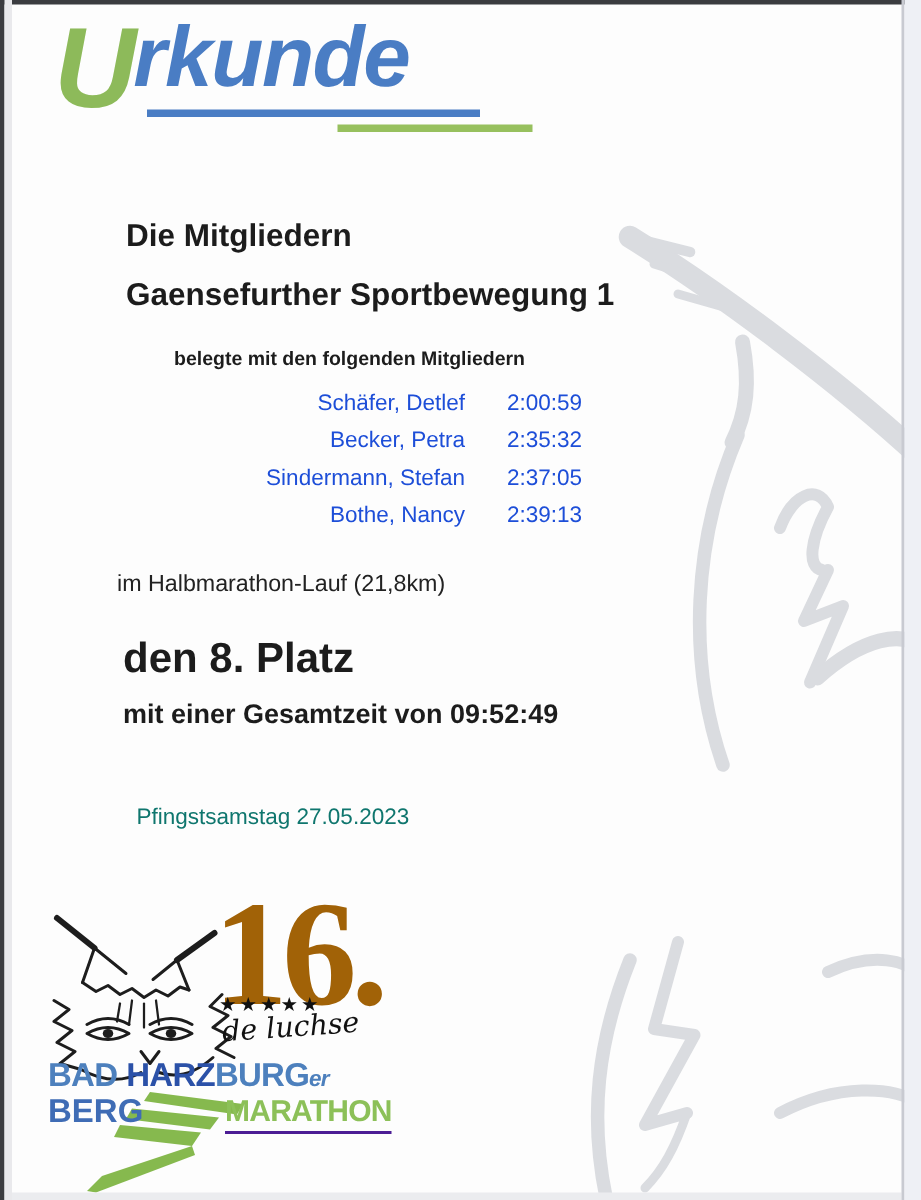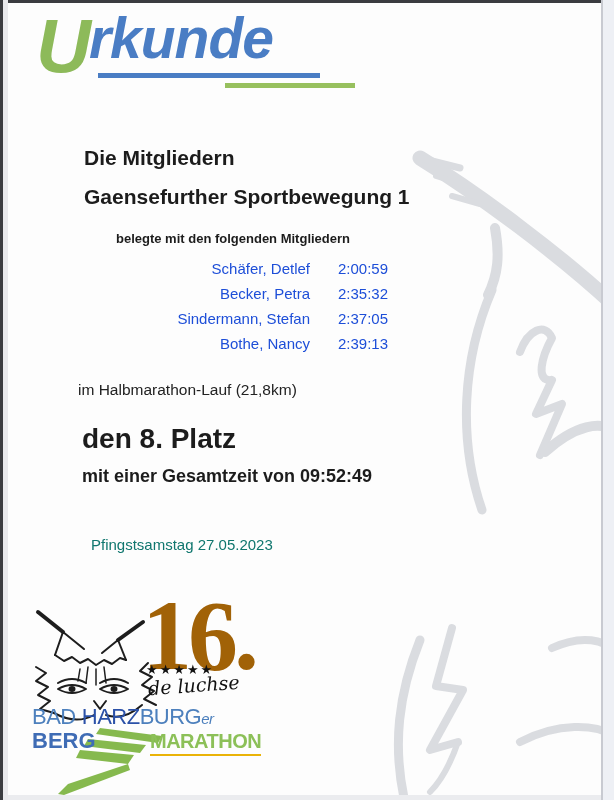--- a/index.html
+++ b/index.html
@@ -35,29 +35,29 @@
   .place-line{left:82px;top:423px;font-size:28px;font-weight:bold;z-index:3;}
   .total-line{left:82px;top:466px;font-size:18px;font-weight:bold;z-index:3;text-align:center;}
   .date-line{left:71px;top:536px;font-size:15px;color:#0f766e;z-index:3;margin-left:20px;}
   
   .lynx{left:28px;top:605px;z-index:2;}
   .edition{left:142px;top:586px;z-index:3;font-family:"Liberation Serif",serif;font-weight:bold;
            font-size:100px;line-height:1;letter-spacing:-4px;color:#a16207;}
   .stars{left:146px;top:662px;z-index:4;font-size:13px;letter-spacing:2px;color:#111;}
   .script-text{left:148px;top:674px;z-index:4;font-family:"DejaVu Serif",serif;font-style:italic;
                font-size:19px;color:#111;transform:rotate(-4deg);}
-  .logo-line1{left:32px;top:704px;z-index:4;font-size:22px;font-weight:normal;white-space:nowrap;letter-spacing:-0.5px;}
+  .logo-line1{left:32px;top:704px;z-index:4;font-size:22px;font-weight:bold;white-space:nowrap;letter-spacing:-0.5px;}
   .w-bad{color:#4d80bd;margin-right:6px;}
   .w-harz{color:#2b51a8;}
   .w-burg{color:#4d80bd;}
   .w-er{color:#4d80bd;font-size:15px;font-style:italic;}
   .logo-line2{left:32px;top:728px;z-index:4;font-size:22px;font-weight:bold;white-space:nowrap;}
   .w-berg{color:#3f6cb5;}
   .w-marathon{position:absolute;left:118px;top:2px;color:#8cc058;font-size:20px;letter-spacing:-0.5px;
-              border-bottom:2px solid #eab308;padding-bottom:1px;}
+              border-bottom:2px solid #4c1d95;padding-bottom:1px;}
   .zigzag{left:50px;top:718px;z-index:3;}
 </style>
 </head>
 <body>
 
 <div class="page">
 
   <svg class="abs watermark" width="614" height="800" viewBox="0 0 614 800" fill="none" stroke="#dadce0" stroke-linecap="round" stroke-linejoin="round">
     <path d="M420,158 C480,195 560,255 614,305" stroke-width="15"></path>
     <path d="M420,158 L460,168" stroke-width="7"></path>

